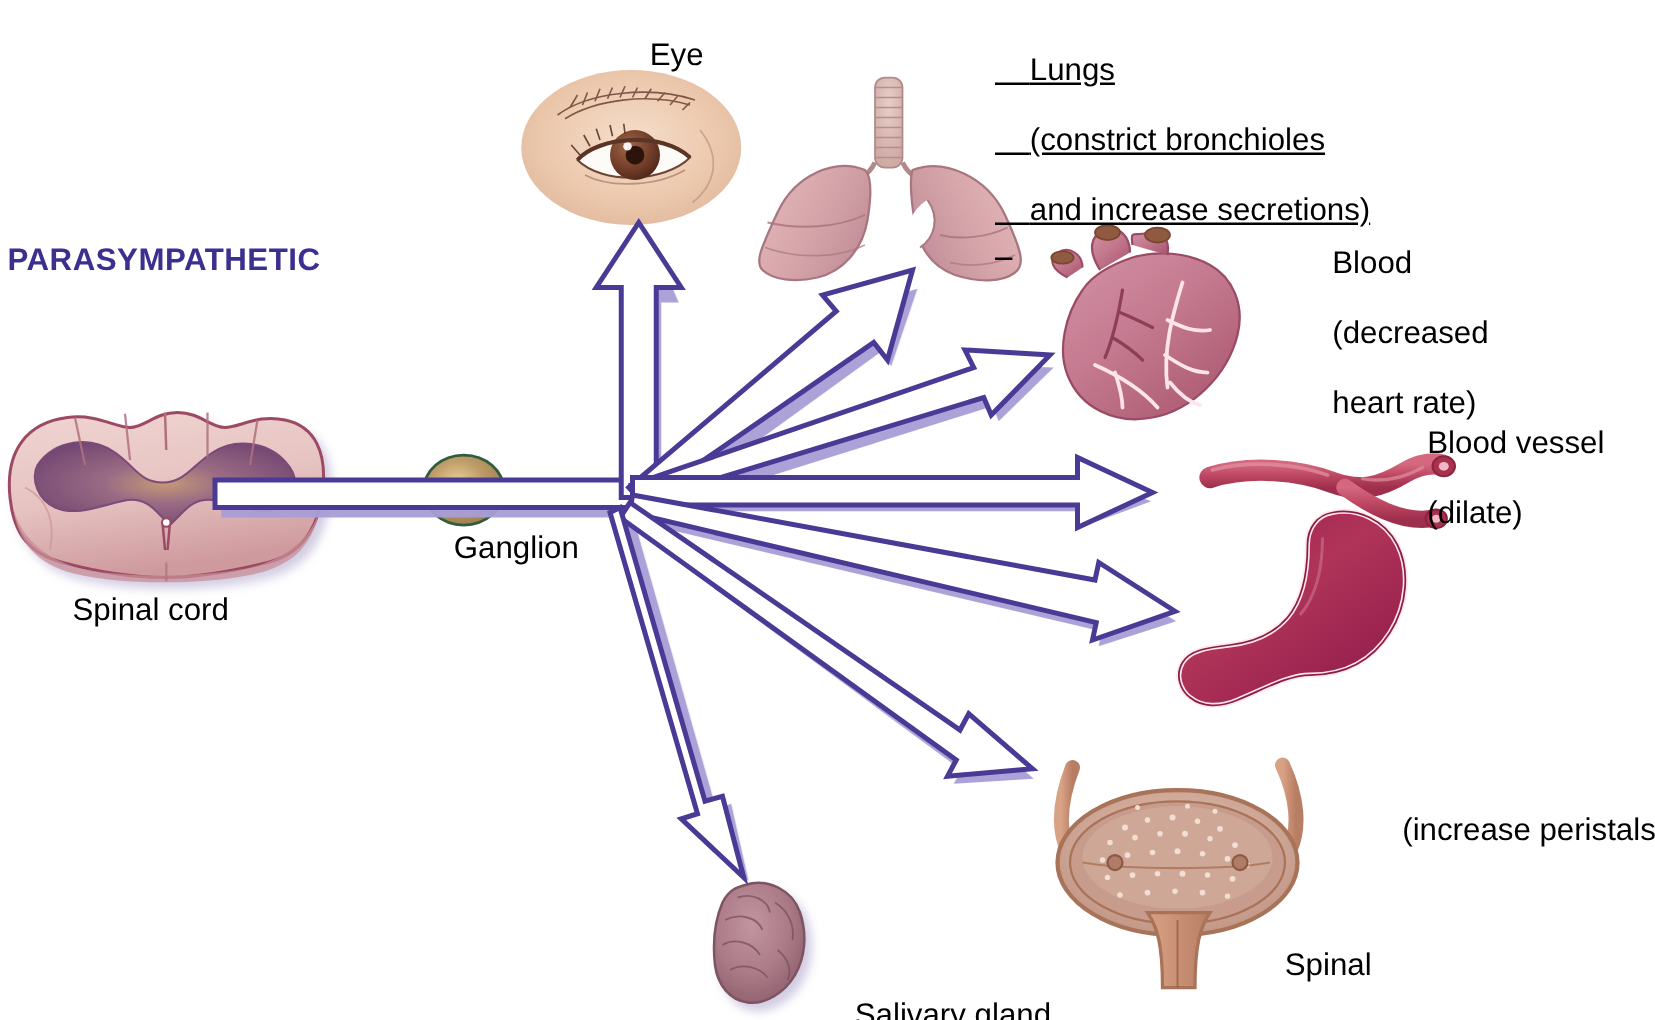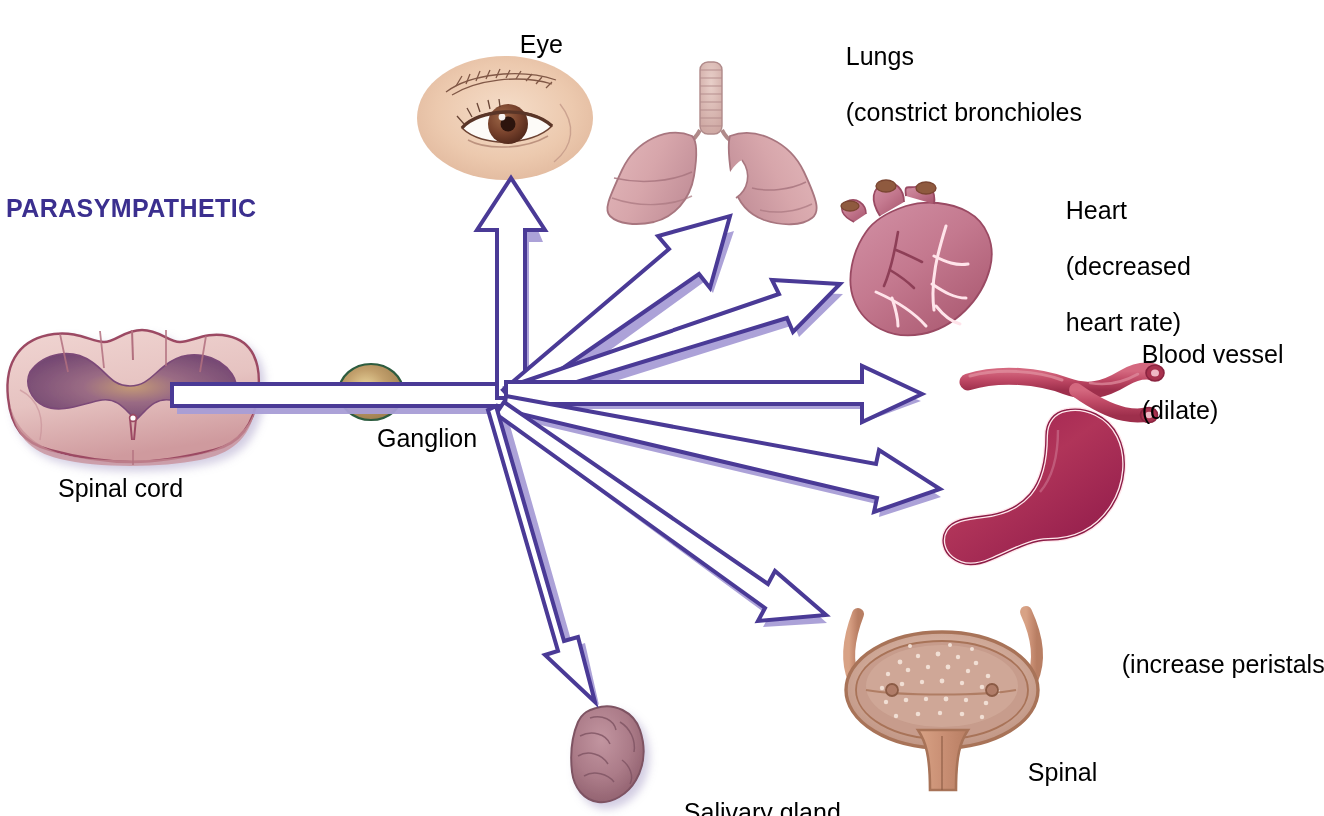--- a/index.html
+++ b/index.html
@@ -320,33 +320,34 @@
       <path d="M504 402 L768 584 L775 571 L826 615 L758 621 L765 608 L496 414 Z"></path>
 
       <path d="M496 406 L564 641 L578 637 L595 702 L545 655 L558 651 L488 410 Z"></path>
     </g>
   </svg>
 
   <div id="title">PARASYMPATHETIC</div>
 
   <div class="lbl" style="left:58px;top:474px;">Spinal cord</div>
 
-  <div class="lbl" style="left:377px;top:424px;">Ganglion</div>
+  <div class="lbl" style="left:363px;top:424px;">Ganglion</div>
 
   <div class="lbl" style="left:492px;top:2px;text-align:left;">
     <span>Eye</span><br>
   </div>
 
-  <div class="lbl" style="left:818px;top:14px;">
+  <div class="lbl" style="left:796px;top:14px;text-decoration:underline;">
     <span>Lungs</span><br>
     <span>(constrict bronchioles</span><br>
+    <span>and increase secretions)</span>
   </div>
 
   <div class="lbl" style="left:1038px;top:168px;">
-    <span>Heart</span><br>
+    <span>Blood</span><br>
     <span>(decreased</span><br>
     <span>heart rate)</span>
   </div>
 
   <div class="lbl" style="left:1114px;top:312px;">
     <span>Blood vessel</span><br>
     <span>(dilate)</span>
   </div>
 
   <div class="lbl" style="left:1094px;top:566px;">

